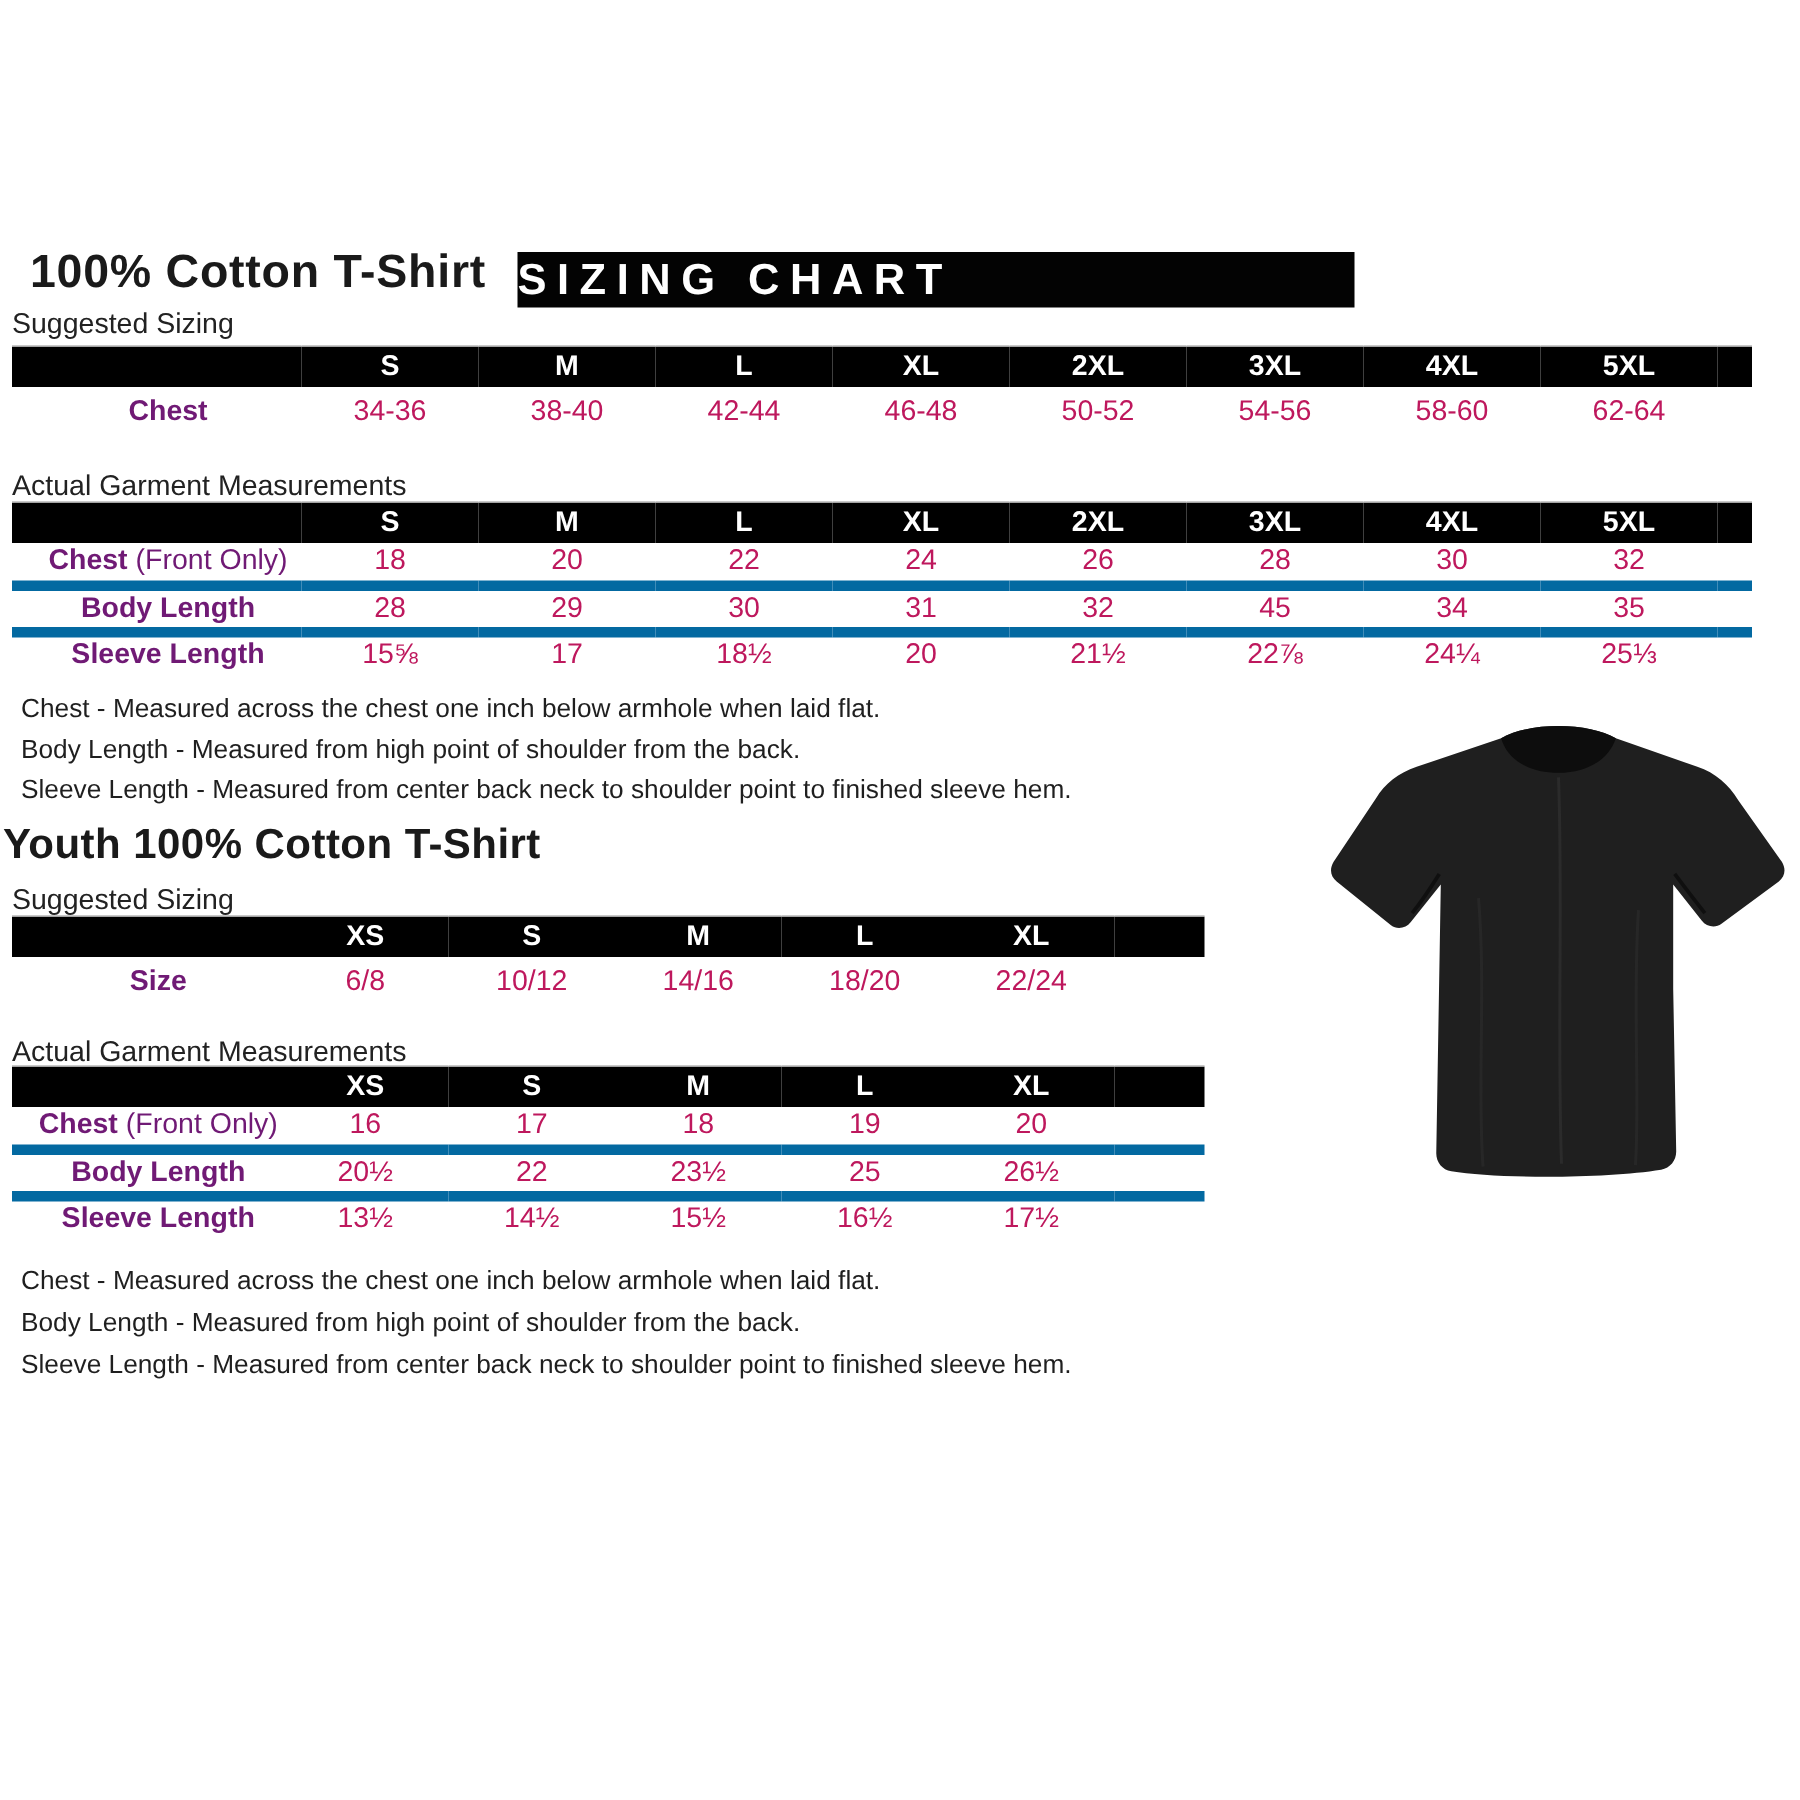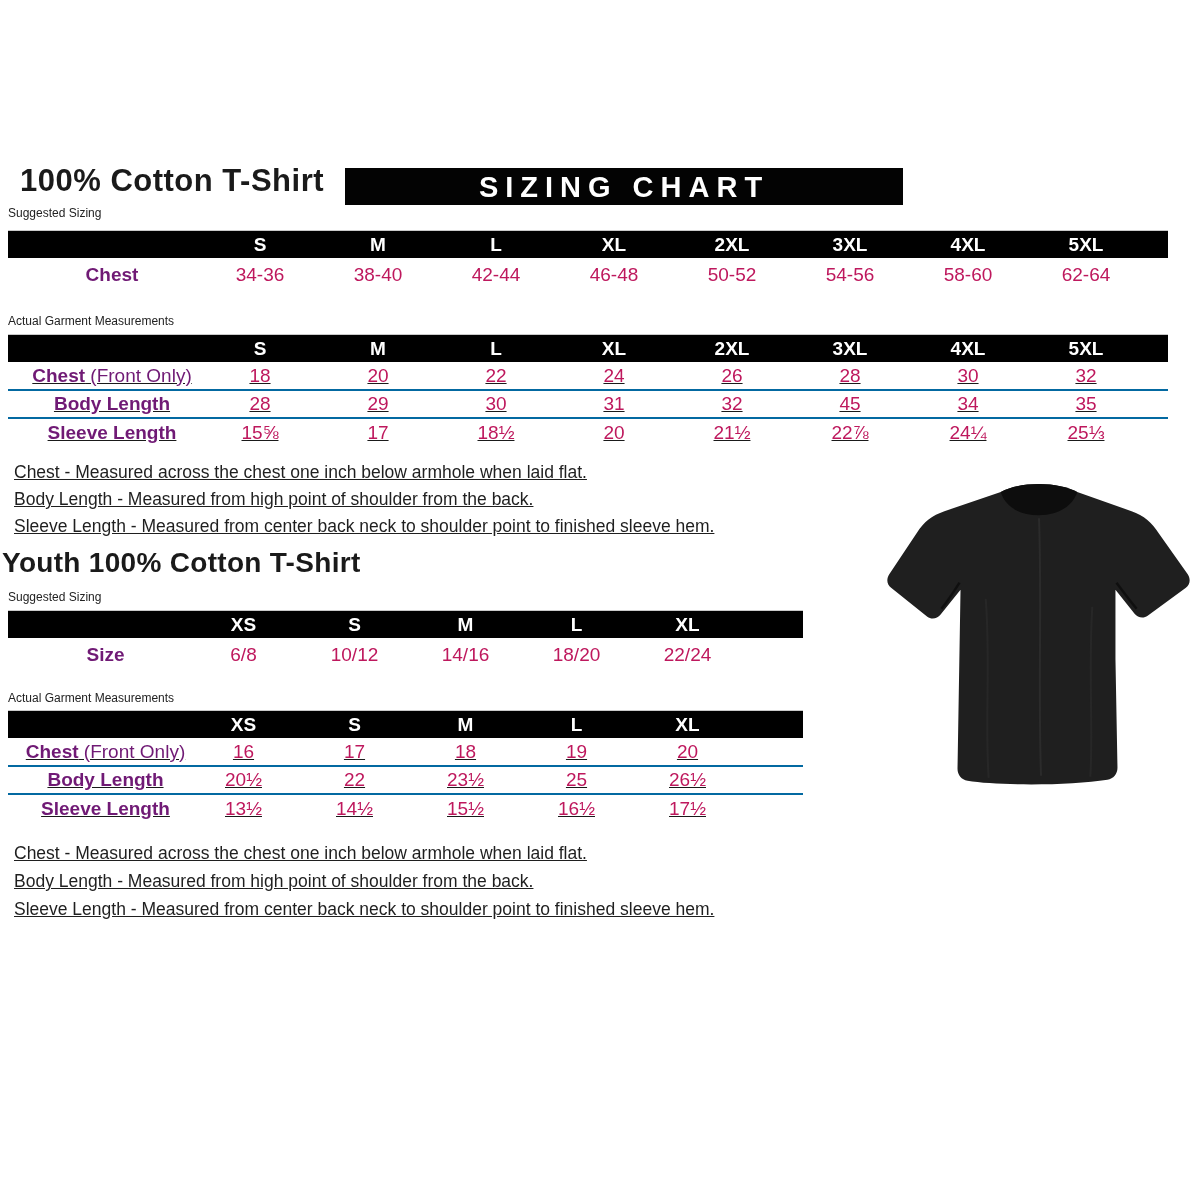--- a/index.html
+++ b/index.html
@@ -5,47 +5,47 @@
   html,body{margin:0;padding:0;}
   body{
     width:1200px;height:1200px;background:#ffffff;position:relative;
     font-family:"Liberation Sans", sans-serif;color:#1a1a1a;
     -webkit-font-smoothing:antialiased;
   }
   .abs{position:absolute;}
   
   .title1{left:20px;top:163px;font-size:31px;font-weight:700;letter-spacing:.5px;}
   .banner{left:345px;top:168px;width:558px;height:37px;background:#030303;color:#fff;
-          font-weight:700;font-size:29px;letter-spacing:7px;text-align:center;line-height:38px;}
-  .sectionlabel{font-size:12px;color:#222;}
+          font-weight:700;font-size:29px;letter-spacing:7px;line-height:38px;}
+  .sectionlabel{font-size:19px;color:#222;}
   .sug1{left:8px;top:206px;}
   .ag1{left:8px;top:314px;}
   .ytitle{left:2px;top:547px;font-size:28px;font-weight:700;letter-spacing:.3px;}
   .sug2{left:8px;top:590px;}
   .ag2{left:8px;top:691px;}
-  .notes{font-size:17.5px;line-height:27px;color:#1f1f1f;text-decoration:underline;}
+  .notes{font-size:17.5px;line-height:27px;color:#1f1f1f;}
   .notes1{left:14px;top:459px;}
   .notes2{left:14px;top:839px;line-height:28px;}
   
   table{border-collapse:collapse;table-layout:fixed;border-top:1px solid #c9c9c9;}
   .tbl1{left:8px;top:230px;}
   .tbl2{left:8px;top:334px;}
   .tbl3{left:8px;top:610px;}
   .tbl4{left:8px;top:710px;}
   .adult{width:1160px;}
   .youth{width:795px;}
   .adult .col-label{width:193px;} .adult .col-data{width:118px;} .adult .col-spacer{width:23px;}
   .youth .col-label{width:180px;} .youth .col-data{width:111px;} .youth .col-spacer{width:60px;}
   thead th{background:#000;color:#fff;font-weight:700;font-size:19px;height:27px;padding:0;text-align:center;}
   tbody th{text-align:center;font-size:19px;font-weight:700;padding-left:16px;white-space:nowrap;color:#701a75;}
   tbody th .suffix{font-weight:400;}
   tbody td{text-align:center;font-size:19px;color:#be185d;padding:0;}
   .t-sug tbody tr{height:34px;}
-  .t-act tbody tr{height:28px;text-decoration:underline;}
-  .t-act tbody tr + tr{border-top:2px solid #0369a1;}
+  .t-act tbody tr{height:28px;}
+  .t-act tbody tr + tr{border-top:7px solid #0369a1;}
   
   .tshirt{left:878px;top:478px;width:322px;height:332px;}
 </style>
 </head>
 <body>
 
 <div class="abs title1">100% Cotton T-Shirt</div>
 <div class="abs banner">SIZING CHART</div>
 
 <div class="abs sectionlabel sug1">Suggested Sizing</div>

